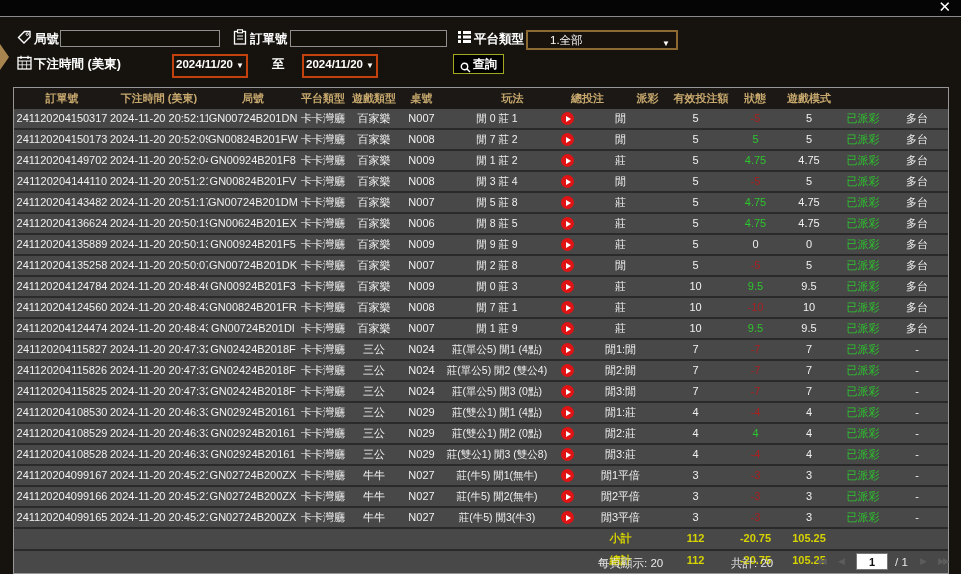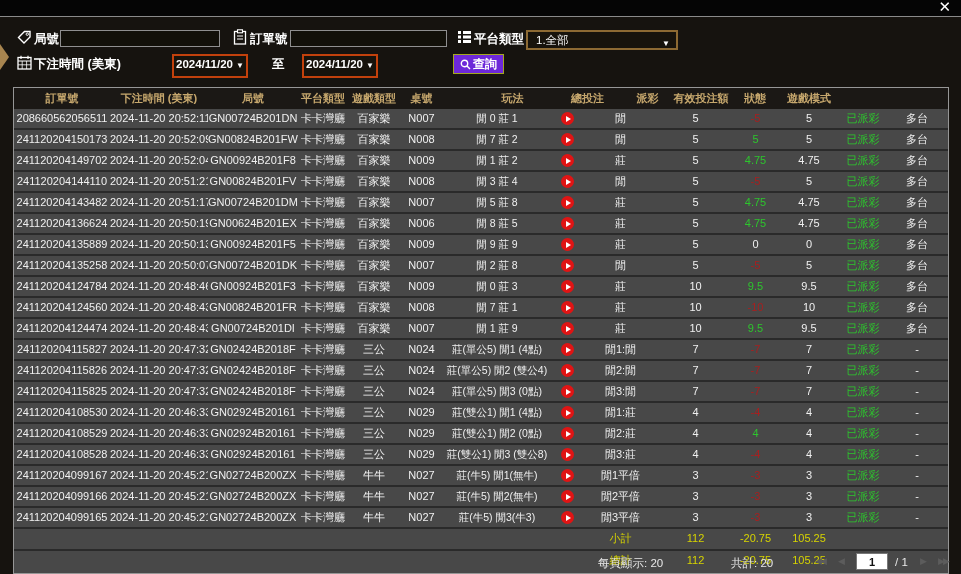--- a/index.html
+++ b/index.html
@@ -19,44 +19,44 @@
   .flabel { position:absolute; color:#fff; font-size:12.5px; font-weight:bold; white-space:nowrap; }
   .ficon { position:absolute; }
   .tinput { position:absolute; background:#121009; border:1px solid #8f8f8f; height:17px;
     color:#eee; font-size:11px; padding:0 4px; outline:none; }
   .datebox { position:absolute; background:#17130c; border:2px solid #c2410c; height:24px;
     color:#fff; font-size:11.5px; font-weight:bold; text-align:center; line-height:16px;
     cursor:pointer; }
   .datebox .arr { font-size:8px; margin-left:3px; }
   #platform-select { position:absolute; left:526px; top:13px; width:152px; height:20px;
     background:#17130c; border:2px solid #8d6a33; color:#fff; font-size:11.5px;
-    line-height:16px; padding-left:8px; cursor:pointer; }
+    line-height:16px; padding-left:22px; cursor:pointer; }
   #platform-select .arr { position:absolute; right:6px; top:4px; font-size:8px; }
   #search-btn { position:absolute; left:453px; top:37px; width:51px; height:20px;
-    background:#6d28d9; border:1px solid #a3a81e; color:#fff; font-size:12px; font-weight:bold;
-    display:flex; align-items:center; justify-content:center; gap:2px; cursor:pointer; }
+    background:#000000; border:1px solid #a3a81e; color:#fff; font-size:12px; font-weight:bold;
+    display:flex; align-items:flex-end; justify-content:center; gap:2px; cursor:pointer; }
 
   
   #table { position:absolute; left:13px; top:70px; width:936px; border:1px solid #969696;
     background:#1b1815; }
   .trow { display:flex; height:20px; }
   .hrow { height:21px; }
   .drow { background:#484848; border-bottom:2px solid #2a2a2a; height:21px; }
   .srow { background:#484848; border-bottom:2px solid #2a2a2a; height:22px; }
   .srow:last-child { border-bottom:none; }
   .cell { overflow:hidden; white-space:nowrap; text-align:center; font-size:11px;
     color:#f0f0f0; line-height:19px; flex:none; }
   .hcell { color:#c6a76d; font-weight:bold; line-height:21px; }
   .c0{width:96px}.c1{width:98px}.c2{width:90px}.c3{width:50px}.c4{width:52px}
   .c5{width:43px}.c6{width:108px;font-size:10.5px}.c7{width:32px}.c8{width:75px}
   .c9{width:75px}.c10{width:45px}.c11{width:62px}.c12{width:46px}.c13{width:62px}
   .pos { color:#2dc52d; }
   .neg { color:#a81f1f; }
   .status-paid { color:#2dc52d;font-family:Liberation Serif, serif; }
-  .sumtxt { color:#d6d300; font-weight:normal; }
+  .sumtxt { color:#d6d300; font-weight:bold; }
   .playbtn { width:13px; height:13px; border-radius:50%; background:#e01414; margin:3px auto 0;
     cursor:pointer; position:relative; }
   .playbtn::after { content:""; position:absolute; left:5px; top:3.5px; width:0; height:0;
     border-top:3px solid transparent; border-bottom:3px solid transparent;
     border-left:5px solid #fff; }
 
   
   #footer { position:absolute; left:0; top:533px; width:961px; height:25px; color:#e8e8e8;
     font-size:11.5px; }
   #footer .ftext { position:absolute; top:6px; }
@@ -150,21 +150,21 @@
           <div class="cell hcell c5">桌號</div>
           <div class="cell hcell c7"></div>
           <div class="cell hcell c8">玩法</div>
           <div class="cell hcell c9">總投注</div>
           <div class="cell hcell c10">派彩</div>
           <div class="cell hcell c11">有效投注額</div>
           <div class="cell hcell c12">狀態</div>
           <div class="cell hcell c13">遊戲模式</div>
         </div>
         <div class="trow drow">
-          <div class="cell c0">208660562056511</div>
+          <div class="cell c0">241120204150317</div>
           <div class="cell c1">2024-11-20 20:52:11</div>
           <div class="cell c2">GN00724B201DN</div>
           <div class="cell c3">卡卡灣廳</div>
           <div class="cell c4">百家樂</div>
           <div class="cell c5">N007</div>
           <div class="cell c6">閒 0 莊 1</div>
           <div class="cell c7">
             <div class="playbtn"></div>
           </div>
           <div class="cell c8">閒</div>

